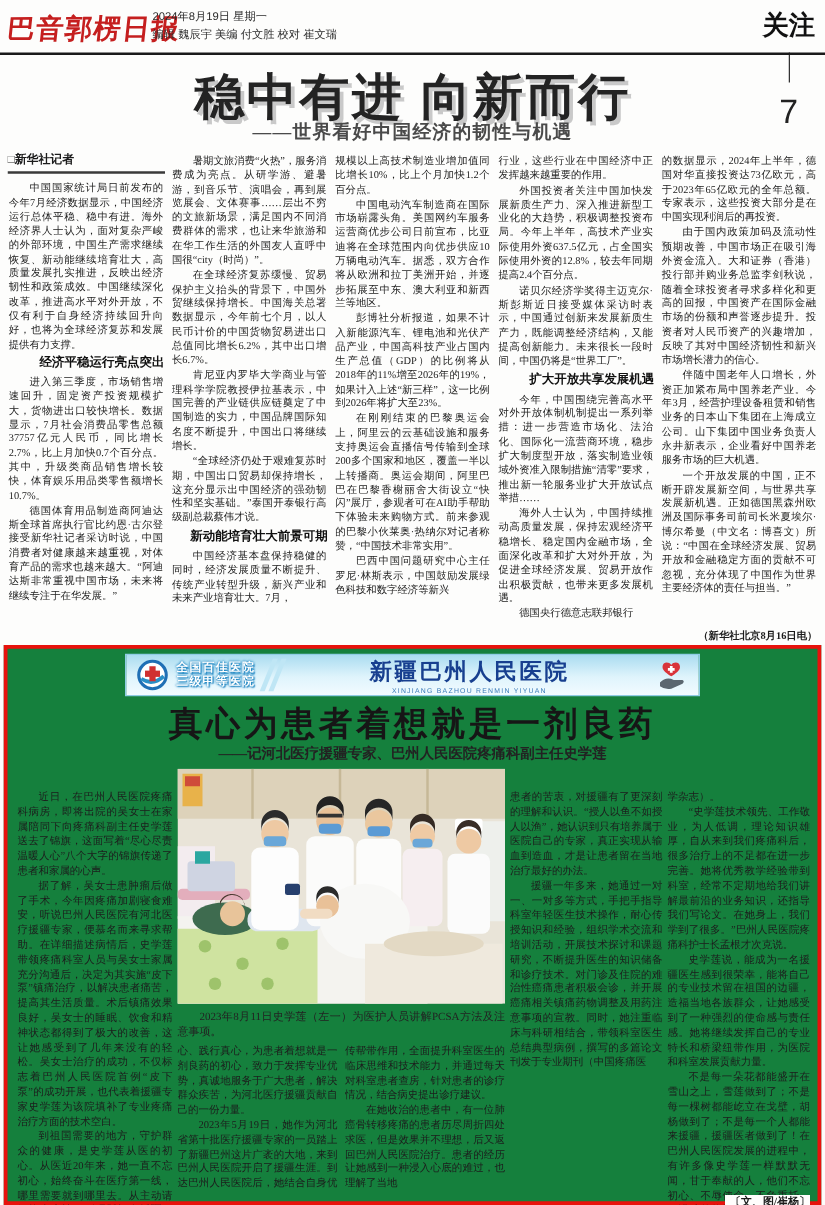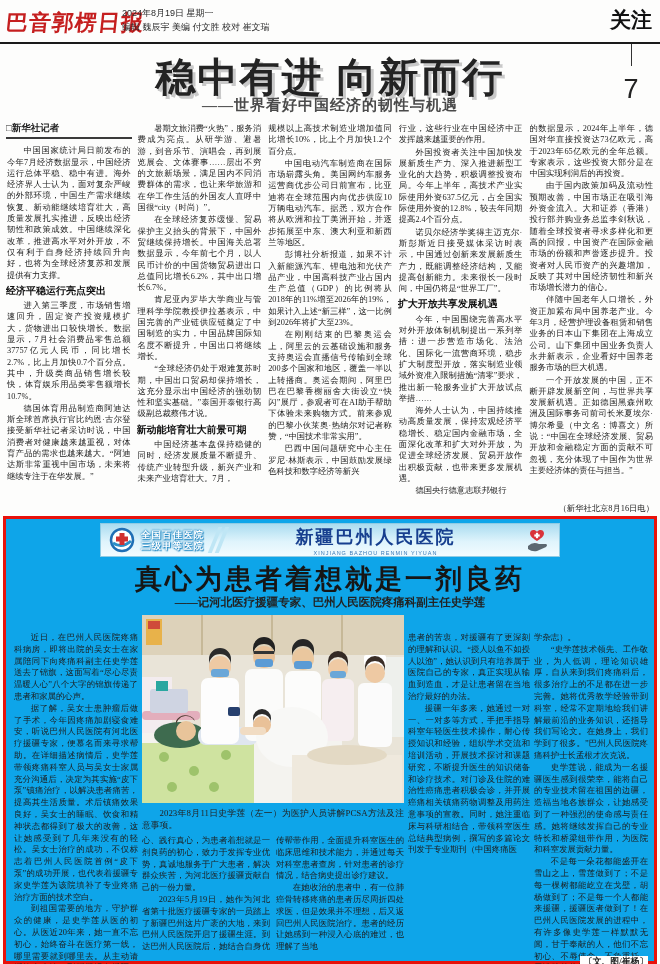--- a/index.html
+++ b/index.html
@@ -31,24 +31,24 @@
     font-size:15px;font-weight:bold;color:#4a4a4a;letter-spacing:1px;
   }
   
   .cols{position:absolute;top:122px;left:6px;width:648px;height:392px;display:flex;gap:5px;}
   .col{flex:1 1 0;overflow:hidden;font-size:8.3px;line-height:11.3px;text-align:justify;position:relative;}
   .col p{margin:1px;}
   .ind{text-indent:2em;}
   .byline{font-weight:bold;font-size:9.5px;border-bottom:2px solid #3a3a3a;
     padding-bottom:4px;margin-bottom:6px;font-family:"Liberation Sans",sans-serif;}
   .subhead{font-family:"Liberation Sans",sans-serif;font-weight:bold;font-size:10px;
-    text-align:left;margin:4px 0;color:#111;}
-  .sign{position:absolute;bottom:0;right:0;font-weight:normal;background:#fdfdfc;padding-left:4px;}
-  
-  .hbox{position:absolute;top:516px;left:3px;width:648px;height:442px;border:3px solid #e8120c;background:#0ea5e9;}
+    text-align:right;margin:4px 0;color:#111;}
+  .sign{position:absolute;bottom:0;right:0;font-weight:bold;background:#fdfdfc;padding-left:4px;}
+  
+  .hbox{position:absolute;top:516px;left:3px;width:648px;height:442px;border:3px solid #e8120c;background:#15803d;}
   .banner{position:absolute;top:4px;left:94px;width:460px;height:34px;
     background:linear-gradient(180deg,#aadcf0 0%,#dff4fc 55%,#f2fbff 100%);
     border:1px solid #8fcce4;display:flex;align-items:center;gap:6px;padding:0 8px;box-sizing:border-box;}
   .badge{font-family:"Liberation Sans",sans-serif;font-weight:bold;font-size:9.5px;line-height:11px;
     color:#ffffff;text-shadow:0 0 2px #1f86c2,0 0 2px #1f86c2,1px 1px 1px #1f86c2;letter-spacing:1px;}
   .slashes{width:18px;height:26px;position:relative;flex:0 0 auto;}
   .slashes i{position:absolute;top:0;width:4px;height:26px;background:#bfe6f5;transform:skewX(-22deg);}
   .slashes i:nth-child(1){left:3px;} .slashes i:nth-child(2){left:10px;}
   .hname{flex:1;text-align:center;}
   .hname-cn{font-family:"Liberation Serif",serif;font-weight:bold;font-size:18px;color:#173f8f;letter-spacing:2px;}

